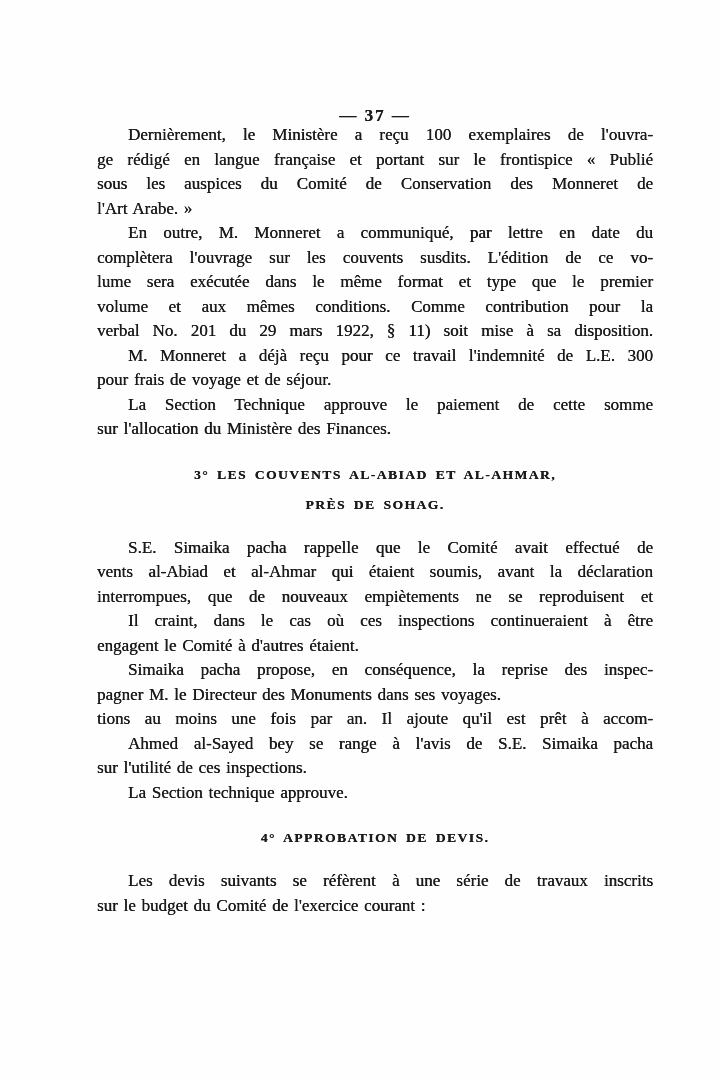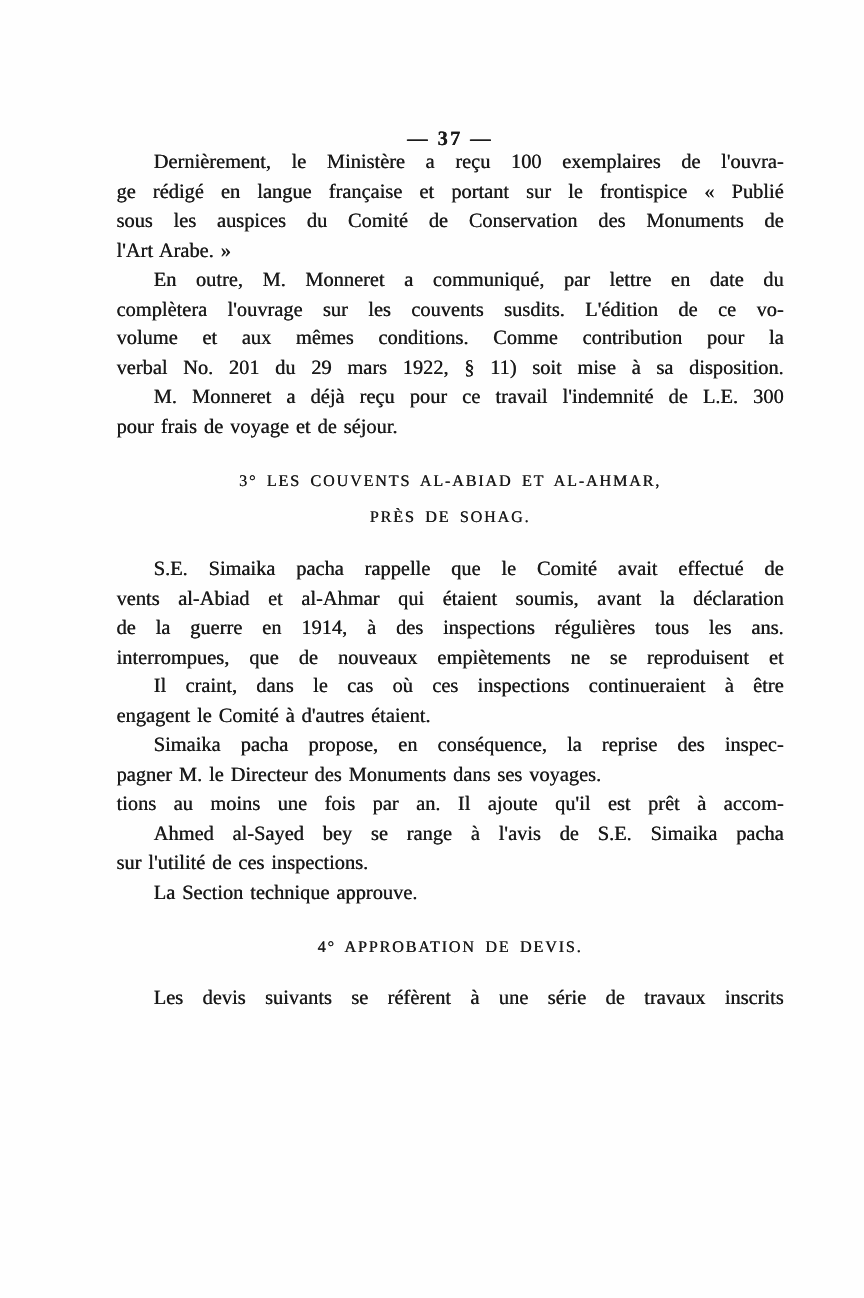--- a/index.html
+++ b/index.html
@@ -37,57 +37,61 @@
     line-height: 24.5px;
     word-spacing: 1.5px;
   }
   .line.just {
     text-align: justify;
     text-align-last: justify;
   }
   .line.indent { text-indent: 31px; }
   .heading {
     text-align: center;
-    font-weight: normal;
+    font-weight: bold;
     font-size: 13.5px;
     letter-spacing: 1.5px;
     margin: 18px 0 16px 0;
   }
   .heading .line { line-height: 30px; word-spacing: 3px; }
 </style>
 </head>
 <body>
 
 <div class="page">
   <div class="pagenum">— 37 —</div>
   <div class="doc-body">
       <div class="paragraph">
         <div class="line indent just">Dernièrement, le Ministère a reçu 100 exemplaires de l'ouvra-</div>
         <div class="line just">ge rédigé en langue française et portant sur le frontispice « Publié</div>
-        <div class="line just">sous les auspices du Comité de Conservation des Monuments de</div>
+        <div class="line just">sous les auspices du Comité de Conservation des Monneret de</div>
         <div class="line">l'Art Arabe. »</div>
       </div>
       <div class="paragraph">
         <div class="line indent just">En outre, M. Monneret a communiqué, par lettre en date du</div>
         <div class="line just">complètera l'ouvrage sur les couvents susdits. L'édition de ce vo-</div>
+        <div class="line just">lume sera exécutée dans le même format et type que le premier</div>
         <div class="line just">volume et aux mêmes conditions. Comme contribution pour la</div>
         <div class="line just">verbal No. 201 du 29 mars 1922, § 11) soit mise à sa disposition.</div>
       </div>
       <div class="paragraph">
         <div class="line indent just">M. Monneret a déjà reçu pour ce travail l'indemnité de L.E. 300</div>
         <div class="line">pour frais de voyage et de séjour.</div>
+      </div>
+      <div class="paragraph">
+        <div class="line indent just">La Section Technique approuve le paiement de cette somme</div>
+        <div class="line">sur l'allocation du Ministère des Finances.</div>
       </div>
       <div class="heading">
         <div class="line">3° LES COUVENTS AL-ABIAD ET AL-AHMAR,</div>
         <div class="line">PRÈS DE SOHAG.</div>
       </div>
       <div class="paragraph">
         <div class="line indent just">S.E. Simaika pacha rappelle que le Comité avait effectué de</div>
         <div class="line just">vents al-Abiad et al-Ahmar qui étaient soumis, avant la déclaration</div>
-        <div class="line just">de la guerre en 1914, à des inspections régulières tous les ans.</div>
       </div>
       <div class="paragraph">
         <div class="line just">interrompues, que de nouveaux empiètements ne se reproduisent et</div>
         <div class="line indent just">Il craint, dans le cas où ces inspections continueraient à être</div>
         <div class="line">engagent le Comité à d'autres étaient.</div>
       </div>
       <div class="paragraph">
         <div class="line indent just">Simaika pacha propose, en conséquence, la reprise des inspec-</div>
         <div class="line">pagner M. le Directeur des Monuments dans ses voyages.</div>
         <div class="line just">tions au moins une fois par an. Il ajoute qu'il est prêt à accom-</div>
@@ -97,15 +101,16 @@
         <div class="line">sur l'utilité de ces inspections.</div>
       </div>
       <div class="paragraph">
         <div class="line indent">La Section technique approuve.</div>
       </div>
       <div class="heading">
         <div class="line">4° APPROBATION DE DEVIS.</div>
       </div>
       <div class="paragraph">
         <div class="line indent just">Les devis suivants se réfèrent à une série de travaux inscrits</div>
+        <div class="line">sur le budget du Comité de l'exercice courant :</div>
       </div>
     </div>
 </div>
 
 </body></html>

